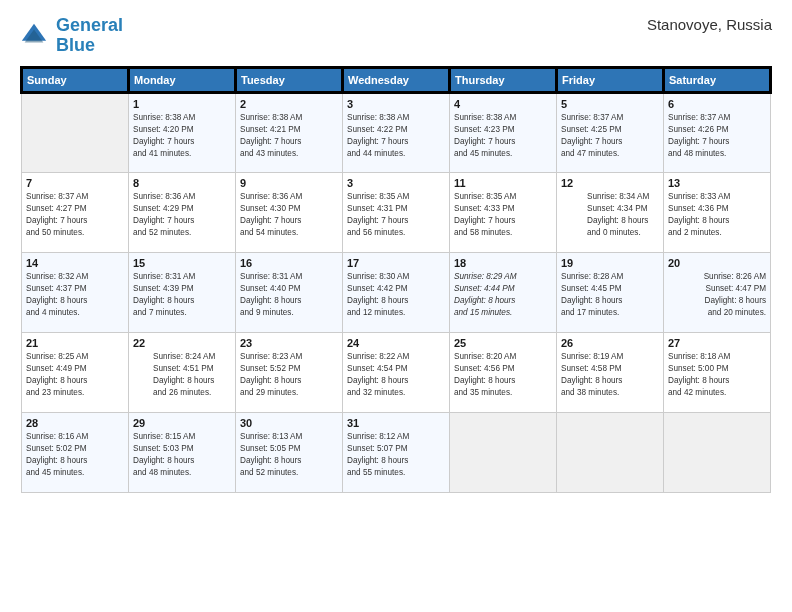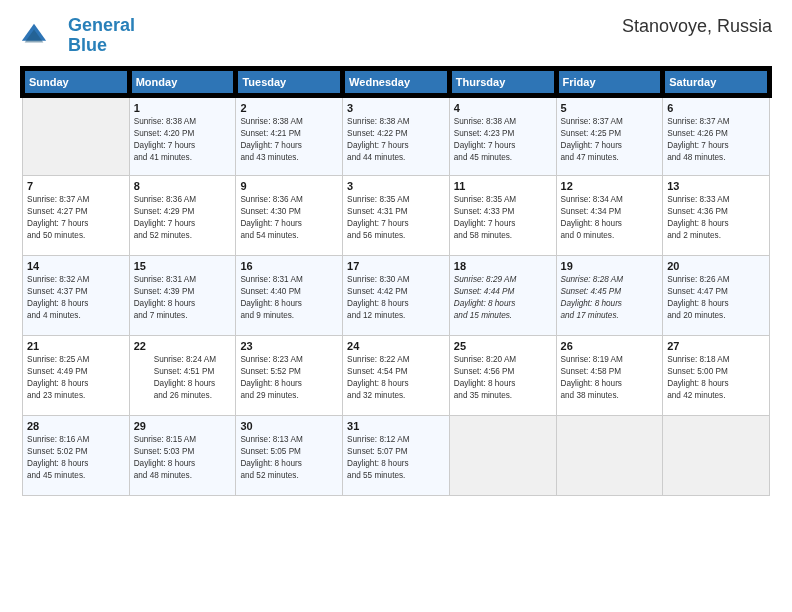--- a/index.html
+++ b/index.html
@@ -17,21 +17,21 @@
     }
     .header {
       display: flex;
       justify-content: space-between;
       align-items: flex-start;
       margin-bottom: 10px;
     }
     .logo {
       display: flex;
       align-items: center;
-      gap: 20px;
+      gap: 8px;
     }
     .logo-text {
       font-size: 18px;
       font-weight: bold;
       color: #1a5276;
       line-height: 1.1;
     }
     .logo-text span {
       color: #2980b9;
     }
@@ -42,36 +42,36 @@
     .title-block {
       text-align: right;
     }
     .month-title {
       font-size: 32px;
       font-weight: bold;
       color: #1a1a1a;
       line-height: 1.1;
     }
     .subtitle {
-      font-size: 18px;
+      font-size: 15px;
       color: #333;
     }
     table {
       width: 100%;
       border-collapse: collapse;
       table-layout: fixed;
     }
     thead tr th {
       background-color: #2e75b6;
       color: #fff;
       font-size: 11px;
       font-weight: bold;
       padding: 5px 4px;
       text-align: left;
-      border: 5px solid #000000;
+      border: 3px solid #000000;
     }
     tbody tr td {
       border: 1px solid #ccc;
       vertical-align: top;
       padding: 4px 4px;
       font-size: 8.5px;
       color: #222;
       height: 80px;
     }
     tbody tr:nth-child(odd) td {
@@ -207,21 +207,21 @@
           </td>
           <td>
             <span class="day-number">11</span>
             <div class="day-info" style="white-space: pre-line;">Sunrise: 8:35 AM
 Sunset: 4:33 PM
 Daylight: 7 hours
 and 58 minutes.</div>
           </td>
           <td>
             <span class="day-number">12</span>
-            <div class="day-info" style="white-space: pre-line;">Sunrise: 8:34 AM
+            <div class="day-info" style="white-space: pre-line; margin-left: 26px;">Sunrise: 8:34 AM
 Sunset: 4:34 PM
 Daylight: 8 hours
 and 0 minutes.</div>
           </td>
           <td>
             <span class="day-number">13</span>
             <div class="day-info" style="white-space: pre-line;">Sunrise: 8:33 AM
 Sunset: 4:36 PM
 Daylight: 8 hours
 and 2 minutes.</div>
@@ -258,28 +258,28 @@
           </td>
           <td>
             <span class="day-number">18</span>
             <div class="day-info" style="white-space: pre-line; font-style: italic;">Sunrise: 8:29 AM
 Sunset: 4:44 PM
 Daylight: 8 hours
 and 15 minutes.</div>
           </td>
           <td>
             <span class="day-number">19</span>
-            <div class="day-info" style="white-space: pre-line; font-style: italic;">Sunrise: 8:28 AM
+            <div class="day-info" style="white-space: pre-line;">Sunrise: 8:28 AM
 Sunset: 4:45 PM
 Daylight: 8 hours
 and 17 minutes.</div>
           </td>
           <td>
             <span class="day-number">20</span>
-            <div class="day-info" style="white-space: pre-line;">Sunrise: 8:26 AM
+            <div class="day-info" style="white-space: pre-line; text-align: right;">Sunrise: 8:26 AM
 Sunset: 4:47 PM
 Daylight: 8 hours
 and 20 minutes.</div>
           </td>
         </tr>
         <tr>
           <td>
             <span class="day-number">21</span>
             <div class="day-info" style="white-space: pre-line;">Sunrise: 8:25 AM
 Sunset: 4:49 PM

